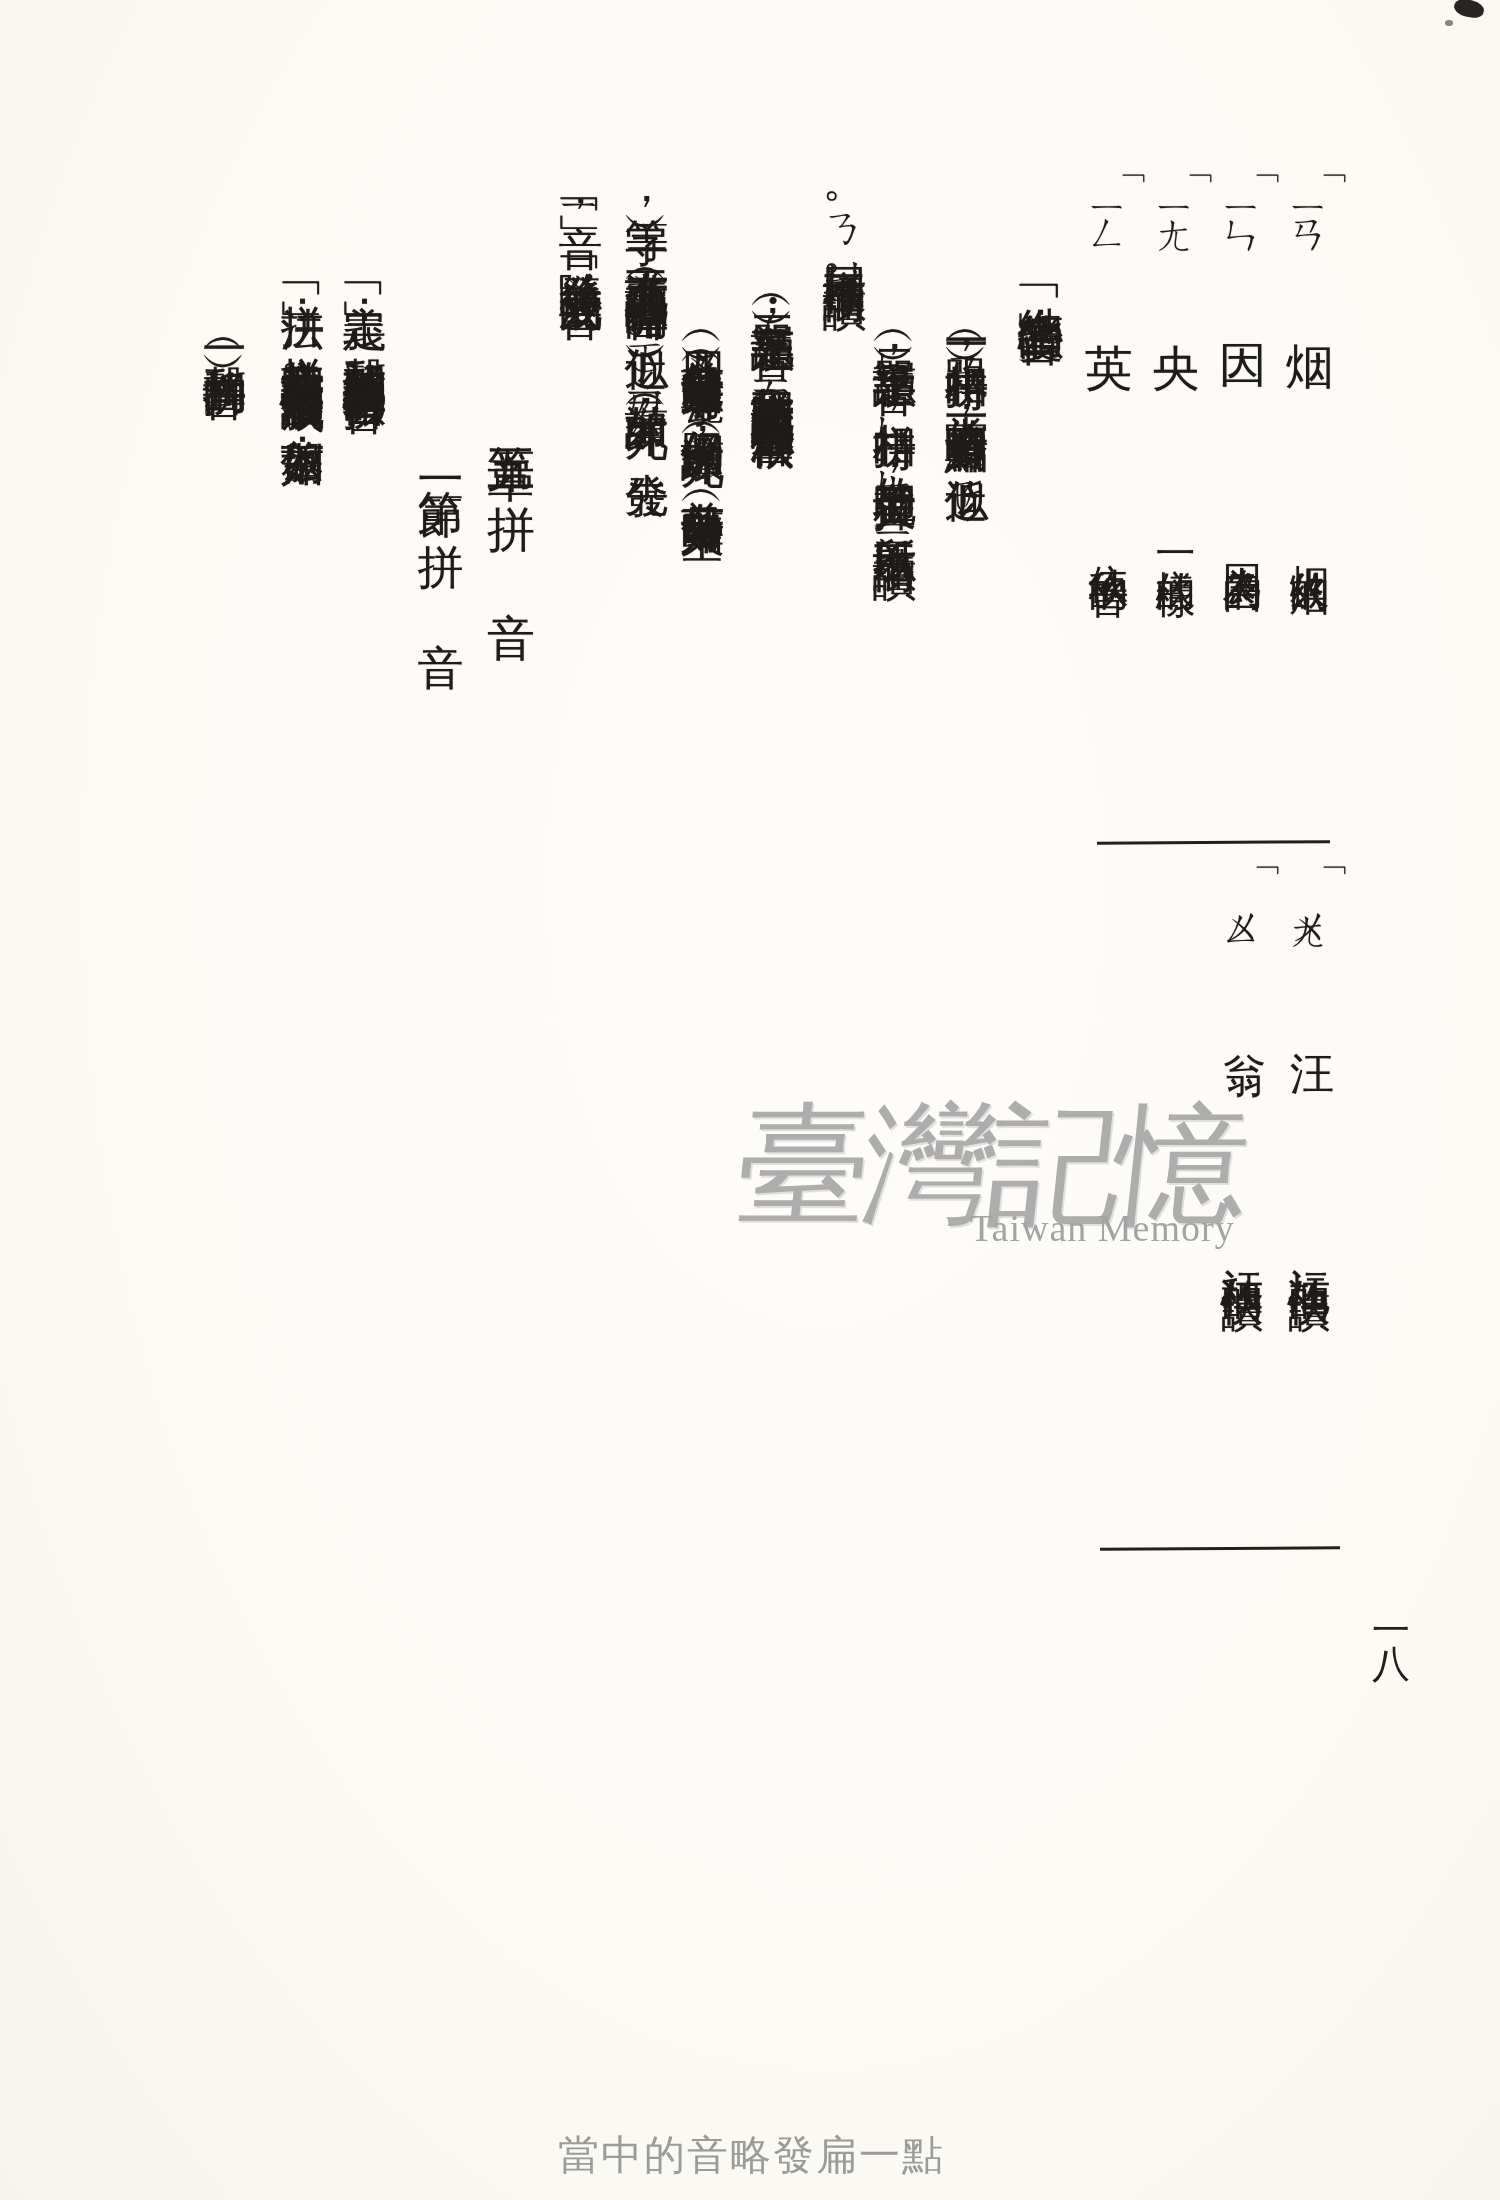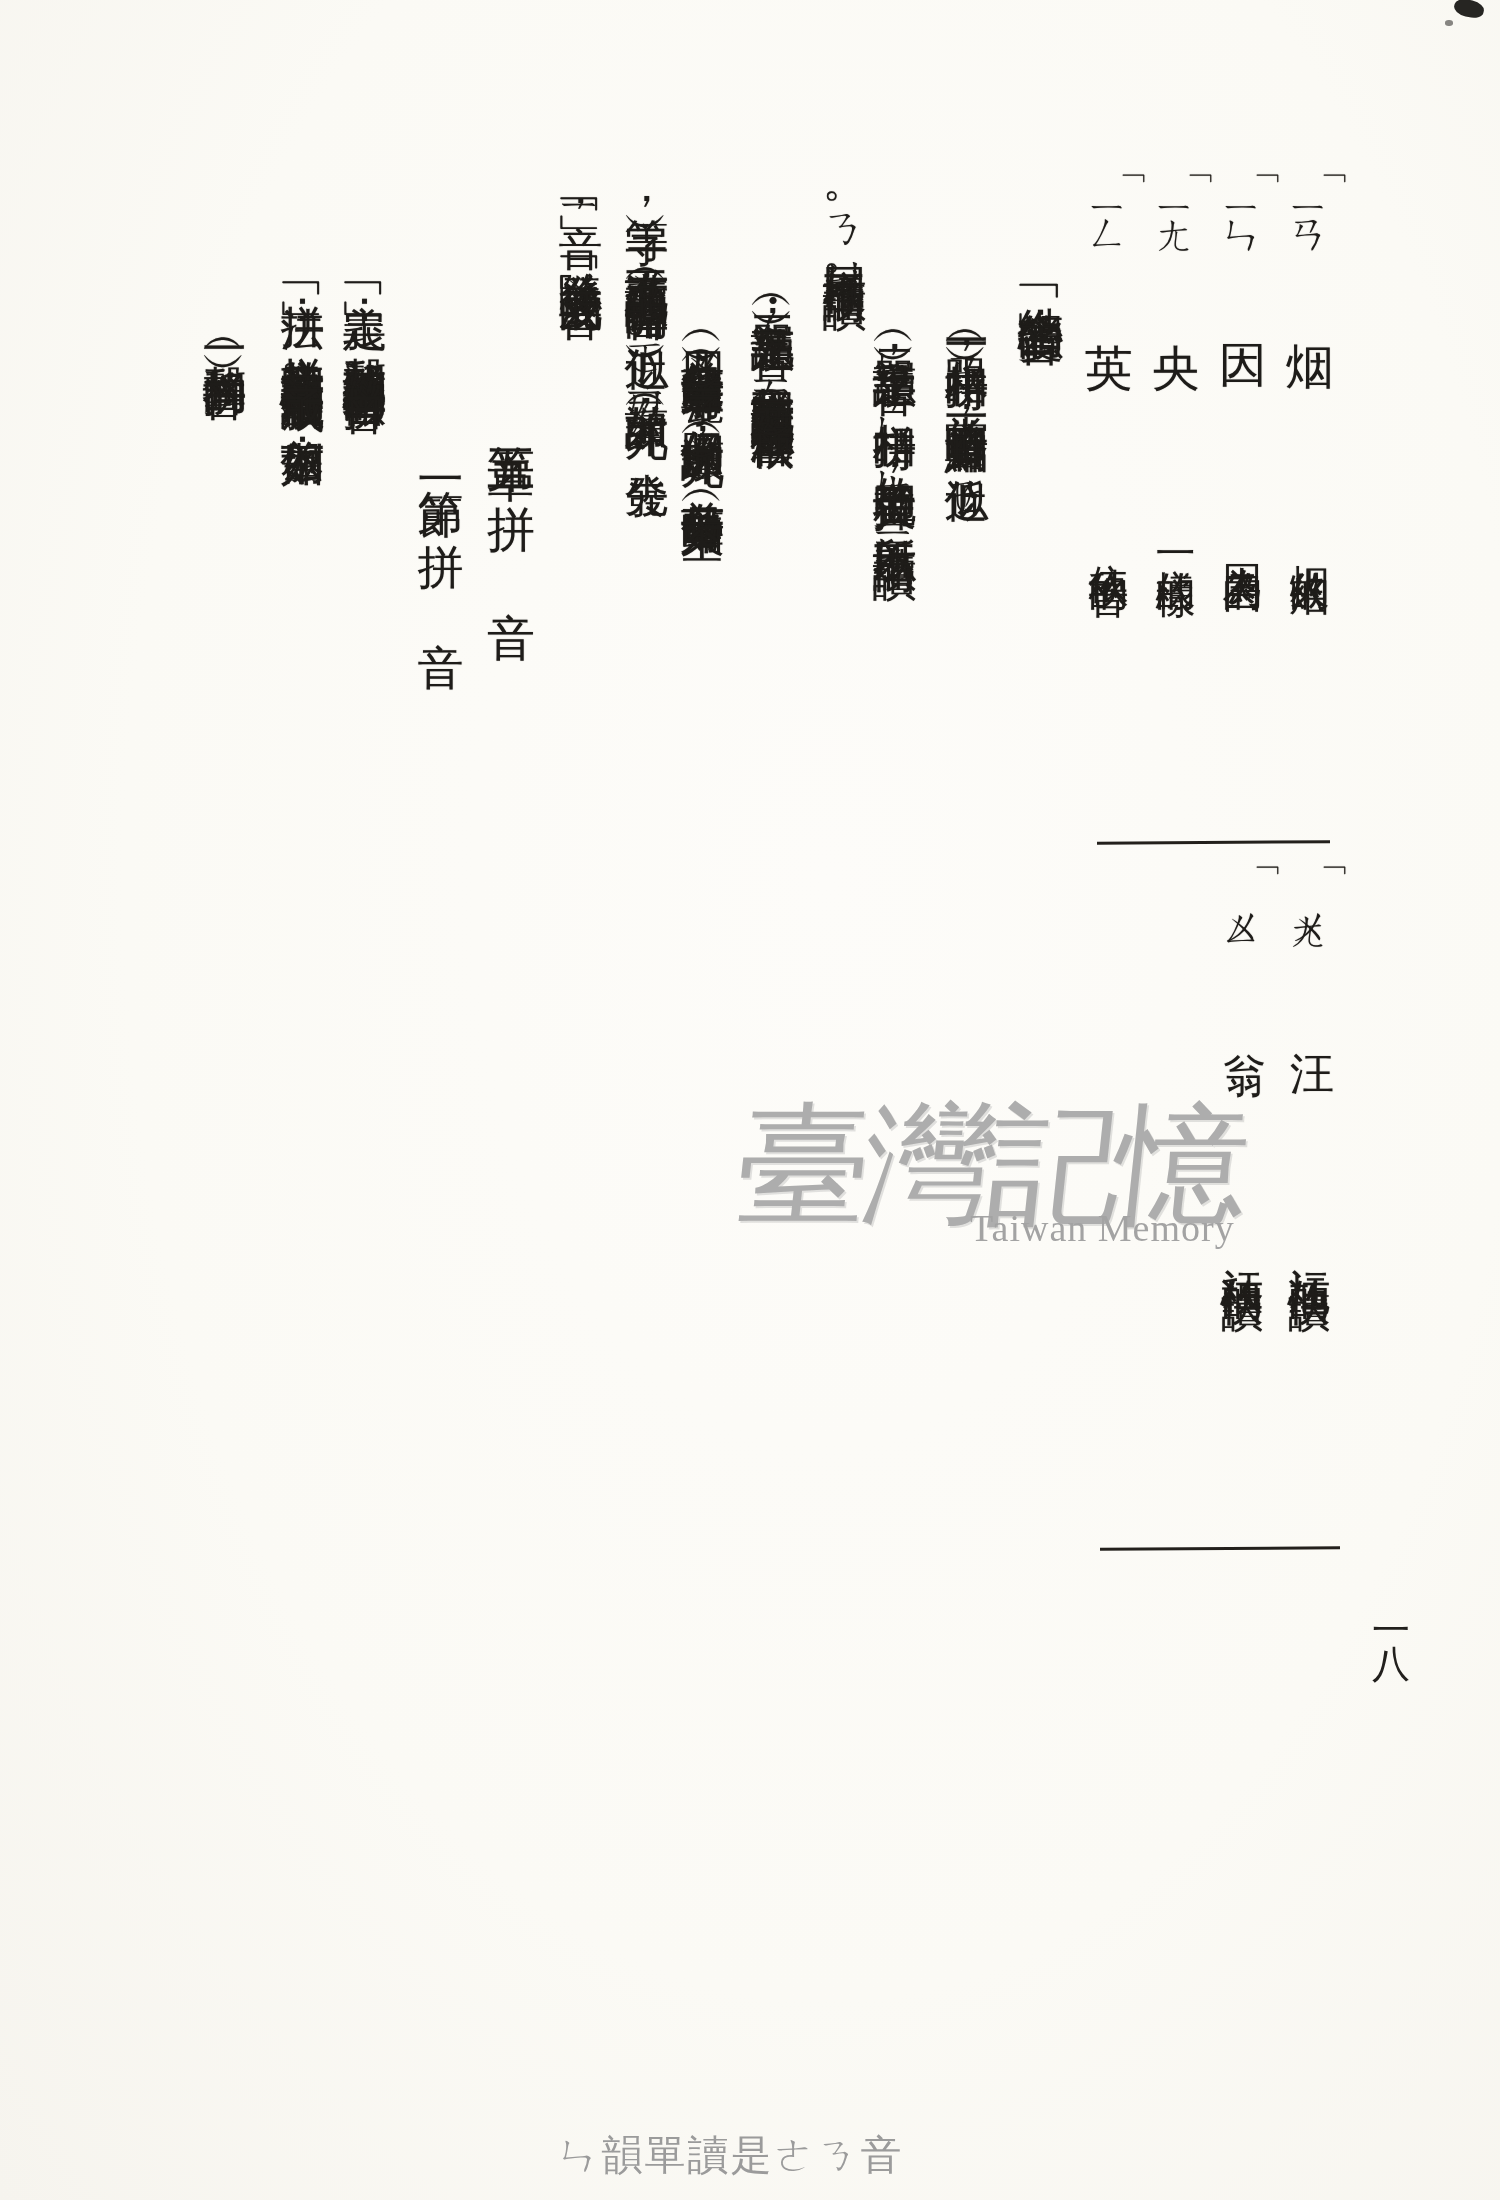--- a/index.html
+++ b/index.html
@@ -121,18 +121,18 @@
 
   <div class="vcol" style="left:338px;top:268px;">「定義」：聲和韵或聲和結合韵拼合的音叫做拼音。</div>
   <div class="vcol" style="left:276px;top:268px;">「拼法」：拼音的方法只要把聲和韵連着快讀就成了。兹舉例如下：</div>
   <div class="vcol" style="left:198px;top:324px;">（一）聲和韵的拼音</div>
 
   <div id="pageno">一八</div>
 
   <div id="wm-cjk">臺灣記憶</div>
   <div id="wm-en">Taiwan Memory</div>
 
-  <div id="credit">ㄣ韻單讀是ㄜㄋ音</div>
+  <div id="credit">當中的音略發扁一點</div>
 
   <div class="speck" style="left:1454px;top:0px;width:30px;height:17px;transform:rotate(14deg);opacity:.92;"></div>
   <div class="speck" style="left:1445px;top:20px;width:8px;height:6px;opacity:.5;"></div>
 
 </div>
 
 </body></html>

